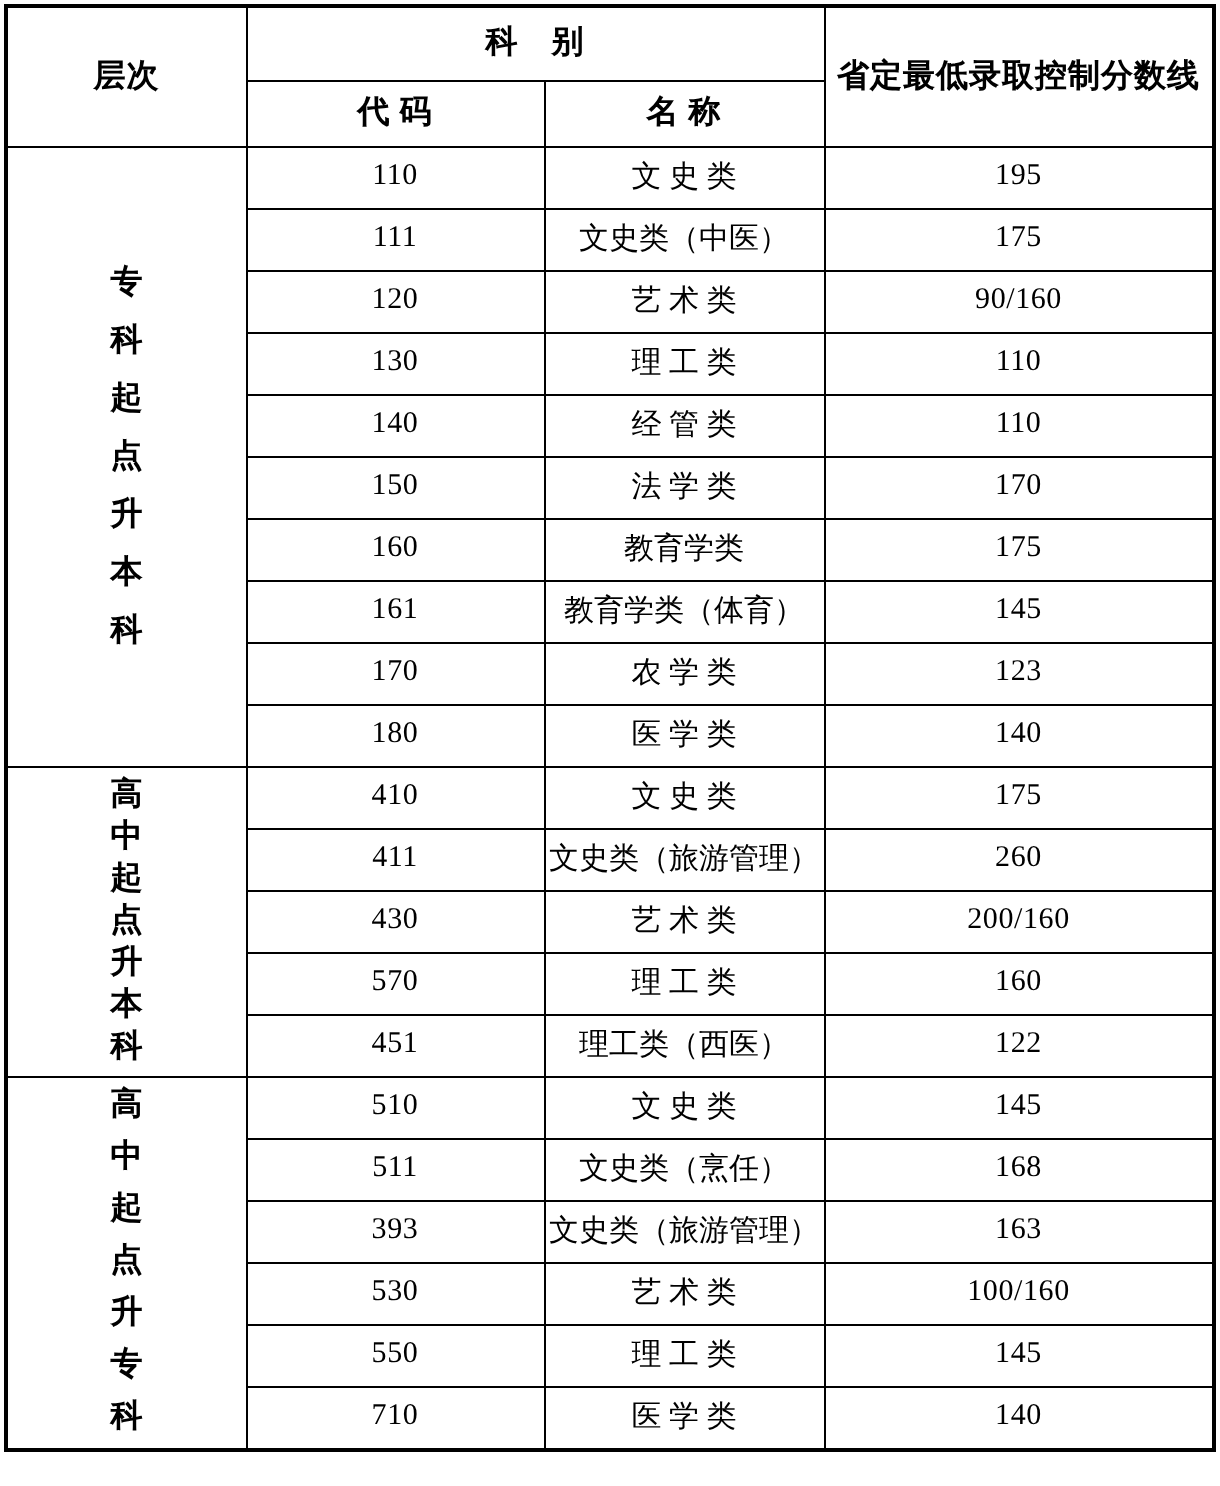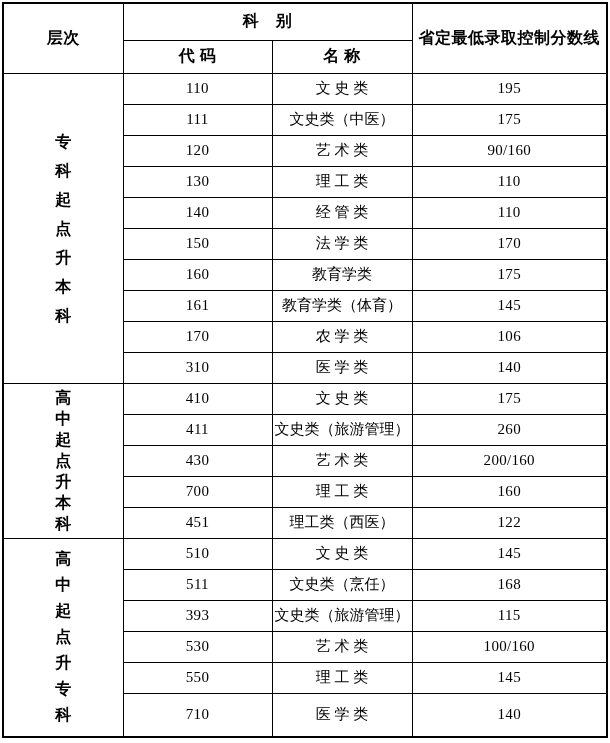--- a/index.html
+++ b/index.html
@@ -42,21 +42,21 @@
   }
   thead th {
     font-weight: bold;
     font-size: 16px;
     letter-spacing: 0.5px;
     text-align: center;
   }
   thead tr.hrow1 { height: 37px; }
   thead tr.hrow2 { height: 33px; padding-left: 12px; }
   tbody tr { height: 31px; }
-  tbody tr:last-child { height: 44px; padding-left: 28px; }
+  tbody tr:last-child { height: 32px; padding-left: 28px; }
   tbody td {
     font-size: 15px;
   }
   td.code-cell, td.score-cell {
     font-size: 15px;
     letter-spacing: 0.3px;
   }
   td.level-cell {
     font-weight: bold;
     font-size: 16px;
@@ -132,24 +132,24 @@
           <td class="score-cell">175</td>
         </tr>
         <tr>
           <td class="code-cell">161</td>
           <td class="name-cell">教育学类（体育）</td>
           <td class="score-cell">145</td>
         </tr>
         <tr>
           <td class="code-cell">170</td>
           <td class="name-cell">农 学 类</td>
-          <td class="score-cell">106</td>
-        </tr>
-        <tr>
-          <td class="code-cell">310</td>
+          <td class="score-cell">123</td>
+        </tr>
+        <tr>
+          <td class="code-cell">180</td>
           <td class="name-cell">医 学 类</td>
           <td class="score-cell">140</td>
         </tr>
         <tr>
           <td rowspan="5" class="level-cell g1">高
 中
 起
 点
 升
 本
@@ -162,21 +162,21 @@
           <td class="code-cell">411</td>
           <td class="name-cell">文史类（旅游管理）</td>
           <td class="score-cell">260</td>
         </tr>
         <tr>
           <td class="code-cell">430</td>
           <td class="name-cell">艺 术 类</td>
           <td class="score-cell">200/160</td>
         </tr>
         <tr>
-          <td class="code-cell">700</td>
+          <td class="code-cell">570</td>
           <td class="name-cell">理 工 类</td>
           <td class="score-cell">160</td>
         </tr>
         <tr>
           <td class="code-cell">451</td>
           <td class="name-cell">理工类（西医）</td>
           <td class="score-cell">122</td>
         </tr>
         <tr>
           <td rowspan="6" class="level-cell g2">高
@@ -191,21 +191,21 @@
           <td class="score-cell">145</td>
         </tr>
         <tr>
           <td class="code-cell">511</td>
           <td class="name-cell">文史类（烹任）</td>
           <td class="score-cell">168</td>
         </tr>
         <tr>
           <td class="code-cell">393</td>
           <td class="name-cell">文史类（旅游管理）</td>
-          <td class="score-cell">115</td>
+          <td class="score-cell">163</td>
         </tr>
         <tr>
           <td class="code-cell">530</td>
           <td class="name-cell">艺 术 类</td>
           <td class="score-cell">100/160</td>
         </tr>
         <tr>
           <td class="code-cell">550</td>
           <td class="name-cell">理 工 类</td>
           <td class="score-cell">145</td>

